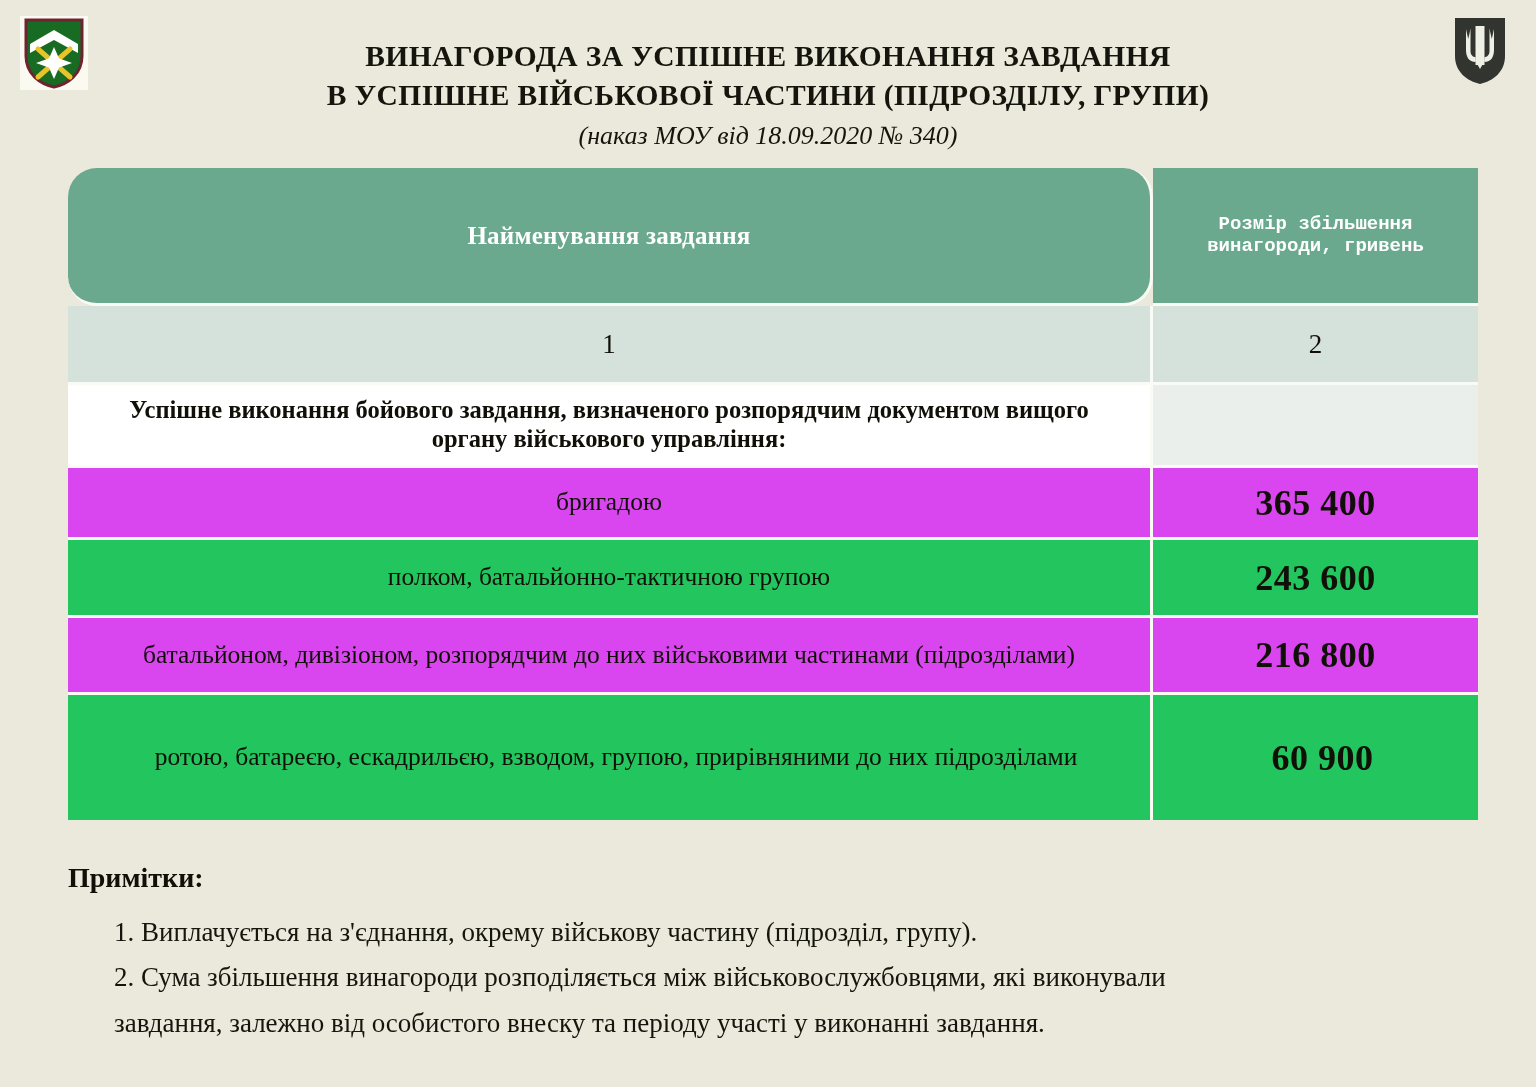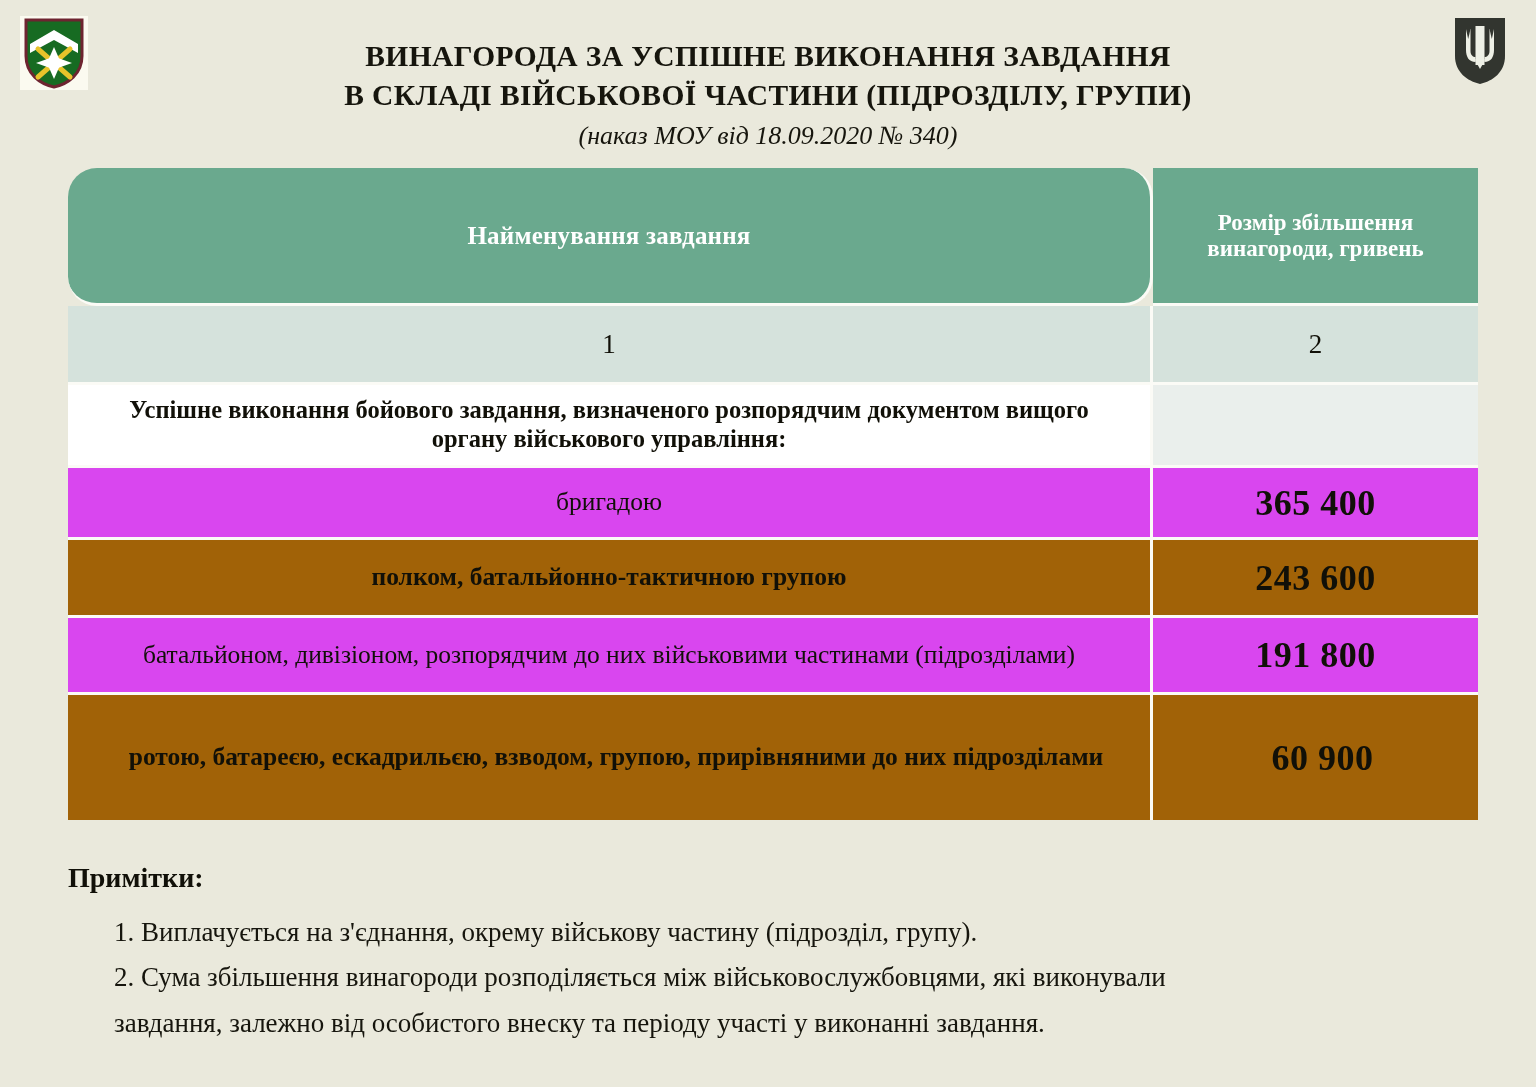--- a/index.html
+++ b/index.html
@@ -91,22 +91,23 @@
     font-weight: bold;
     text-align: center;
     height: 127px;
   }
   th.head-task {
     font-size: 25px;
     letter-spacing: 0.2px;
     border-radius: 29px;
   }
   th.head-amount {
-    font-size: 23px;
+    font-size: 19px;
     line-height: 1.12;
+    font-family: Liberation Mono, monospace;
   }
 
   tr.numbering td {
     background: #d5e2dc;
     text-align: center;
     font-size: 27px;
     height: 68px;
     font-weight: normal;
   }
 
@@ -117,21 +118,21 @@
     font-size: 24.5px;
     line-height: 1.17;
     height: 76px;
     padding: 2px 24px;
   }
   tr.intro td.amount {
     background: #eaefec;
   }
 
   tr.shade td { background: #d946ef; }
-  tr.light td { background: #a16207; font-weight: bold; }
+  tr.light td { background: #22c55e; }
 
   td.task {
     text-align: center;
     font-size: 25.5px;
     line-height: 1.18;
     padding: 4px 22px;
   }
   td.amount {
     text-align: center;
     font-size: 36px;
@@ -189,21 +190,21 @@
     <path d="M14 13 L18.5 13 L18.5 35 C18.5 39 21 41 23.5 41 L23.5 46 C17 46 14 41 14 34 Z" fill="#eef0e6"></path>
     <path d="M42 13 L37.5 13 L37.5 35 C37.5 39 35 41 32.5 41 L32.5 46 C39 46 42 41 42 34 Z" fill="#eef0e6"></path>
     <path d="M14 13 L18.5 13 L16.2 23 Z" fill="#32352f"></path>
     <path d="M42 13 L37.5 13 L39.8 23 Z" fill="#32352f"></path>
     <path d="M23.5 43 H32.5 V49 H23.5 Z" fill="#eef0e6"></path>
   </svg>
 </span>
 
 <div class="title-block">
   <div class="title-line">ВИНАГОРОДА ЗА УСПІШНЕ ВИКОНАННЯ ЗАВДАННЯ</div>
-  <div class="title-line">В СКЛАДІ ВІЙСЬКОВОЇ ЧАСТИНИ (ПІДРОЗДІЛУ, ГРУПИ)</div>
+  <div class="title-line">В УСПІШНЕ ВІЙСЬКОВОЇ ЧАСТИНИ (ПІДРОЗДІЛУ, ГРУПИ)</div>
   <div class="title-sub">(наказ МОУ від 18.09.2020 № 340)</div>
 </div>
 
 <div class="table-wrap">
   <table class="reward-table">
     <colgroup>
       <col class="c1">
       <col class="c2">
     </colgroup>
     <thead>
@@ -224,21 +225,21 @@
       <tr class="shade r-brig">
         <td class="task">бригадою</td>
         <td class="amount">365 400</td>
       </tr>
       <tr class="light r-polk">
         <td class="task">полком, батальйонно-тактичною групою</td>
         <td class="amount">243 600</td>
       </tr>
       <tr class="shade r-batl">
         <td class="task">батальйоном, дивізіоном, розпорядчим до них військовими частинами (підрозділами)</td>
-        <td class="amount">191 800</td>
+        <td class="amount">216 800</td>
       </tr>
       <tr class="light r-rota">
         <td class="task">ротою, батареєю, ескадрильєю, взводом, групою, прирівняними до них підрозділами</td>
         <td class="amount">60 900</td>
       </tr>
     </tbody>
   </table>
 </div>
 
 <div class="notes">

